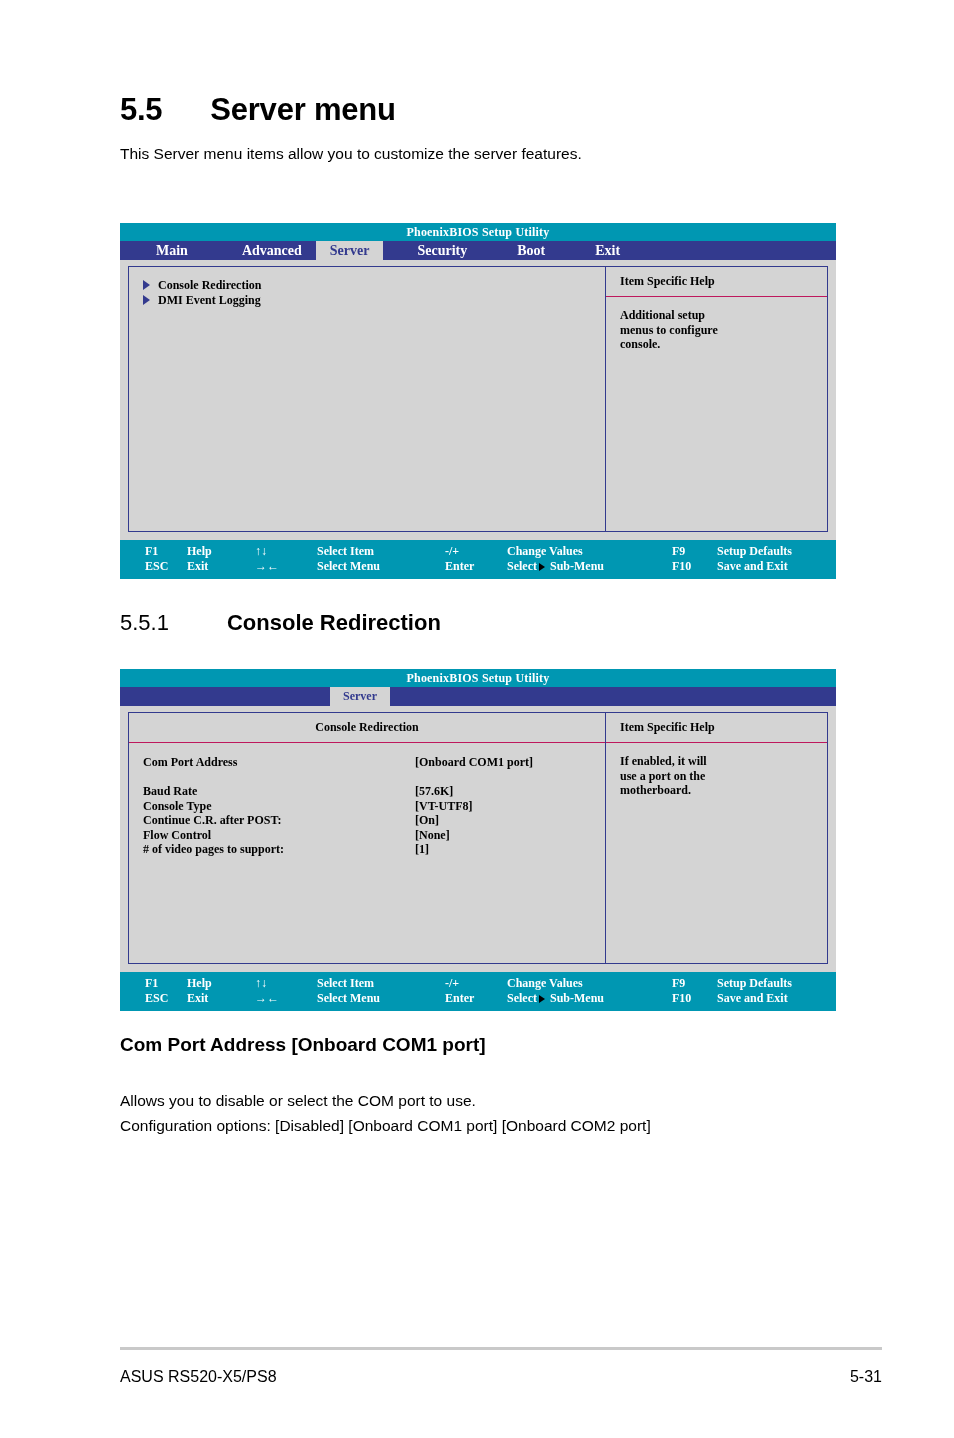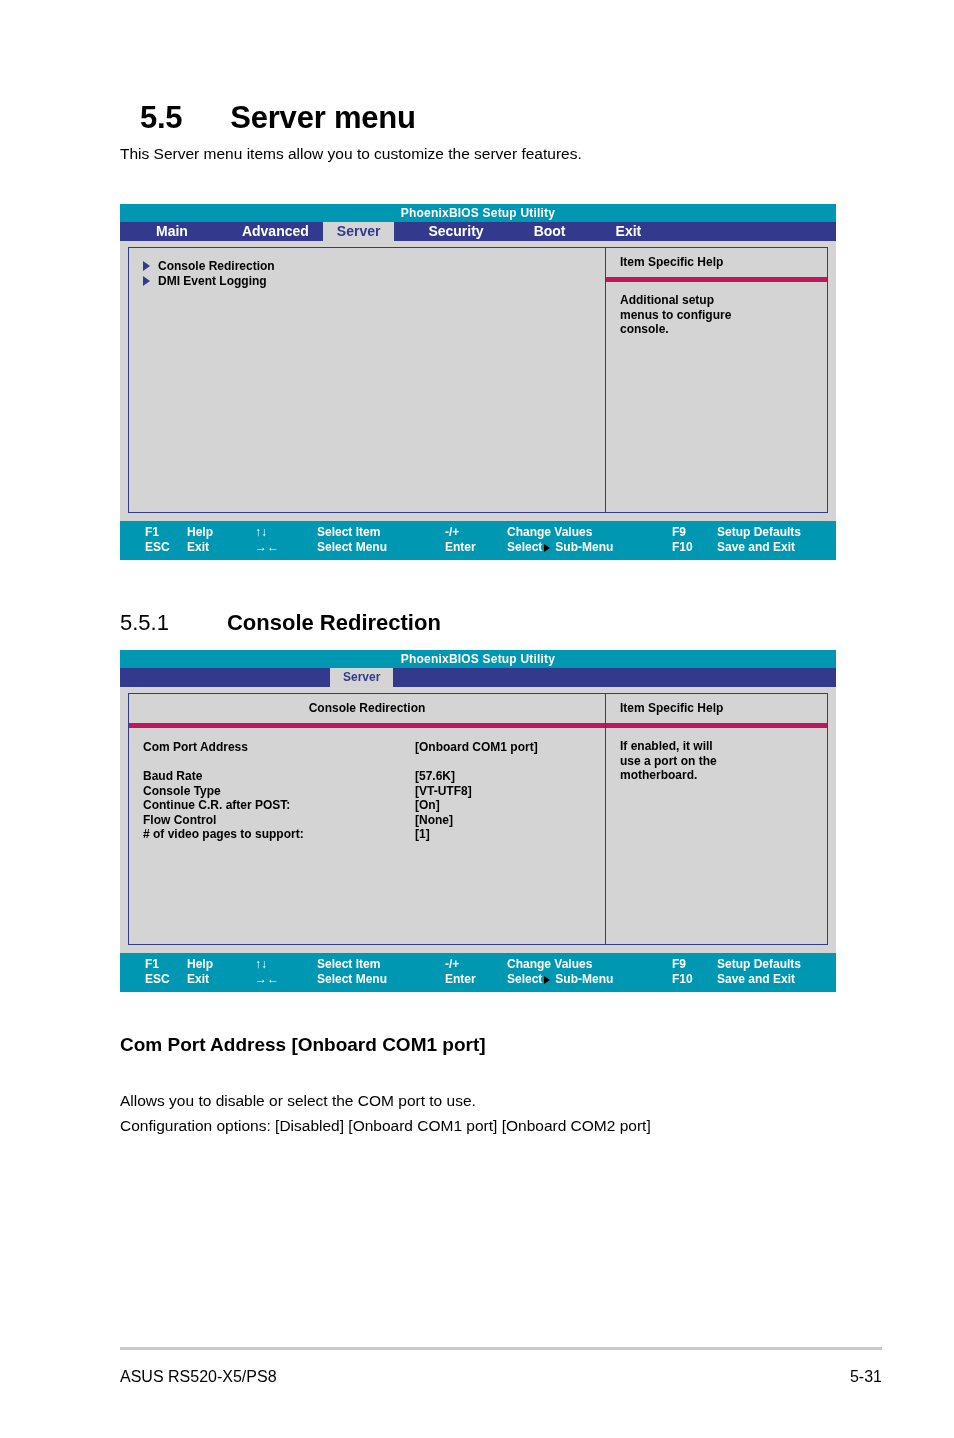--- a/index.html
+++ b/index.html
@@ -71,21 +71,22 @@
     font-weight: bold;
     white-space: nowrap;
   }
 
   
   .bios {
     position: absolute;
     left: 120px;
     width: 716px;
     background: #c4b5fd;
-    font-family: Liberation Sans, sans-serif;
+    font-family: Liberation Serif, serif;
+    margin-top: 19px;
   }
   .bios-title {
     height: 18px;
     background: #0097b2;
     color: #ffffff;
     font-size: 12px;
     font-weight: bold;
     line-height: 18px;
     text-align: center;
     letter-spacing: 0.2px;
@@ -151,21 +152,21 @@
     flex: 1;
     box-sizing: border-box;
     position: relative;
   }
   .panel-header {
     font-size: 12px;
     font-weight: bold;
     line-height: 16px;
     padding: 6px 0 7px 0;
     text-align: center;
-    border-bottom: 5px solid #be185d;
+    border-bottom: 1px solid #be185d;
     color: #000;
   }
   .panel-header.left-title { text-align: center; }
   .panel-header.help-title {
     text-align: left;
     padding-left: 14px;
   }
   .panel-inner {
     padding: 12px 14px 0 14px;
     font-size: 12px;
@@ -268,21 +269,21 @@
     text-align: right;
     font-size: 16px;
     white-space: nowrap;
   }
 </style>
 </head>
 <body>
 
 <div class="page">
 
-  <div class="h1-row" style="top:100px;margin-left:20px;">
+  <div class="h1-row" style="top:92px;">
     <span class="h1-num">5.5</span>
     <span class="h1-text">Server menu</span>
   </div>
 
   <div class="body-text" style="top:141px;">This Server menu items allow you to customize the server features.</div>
 
   <div class="bios" style="top:204px;">
 
     <div class="bios-title">PhoenixBIOS Setup Utility</div>
 

